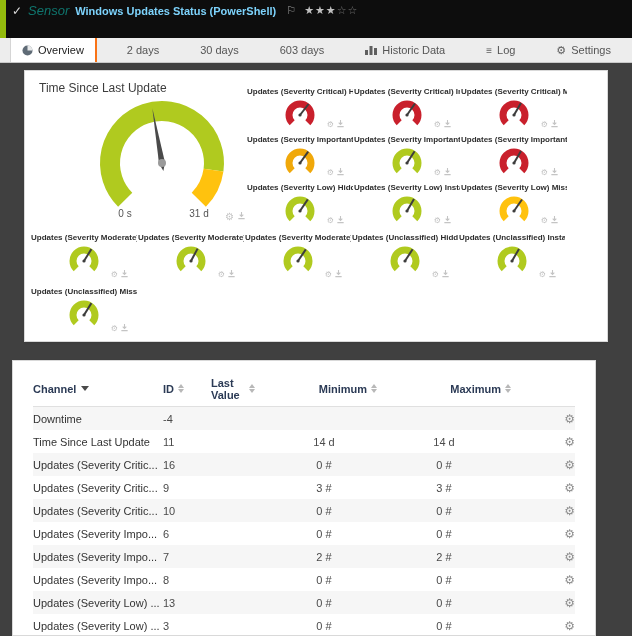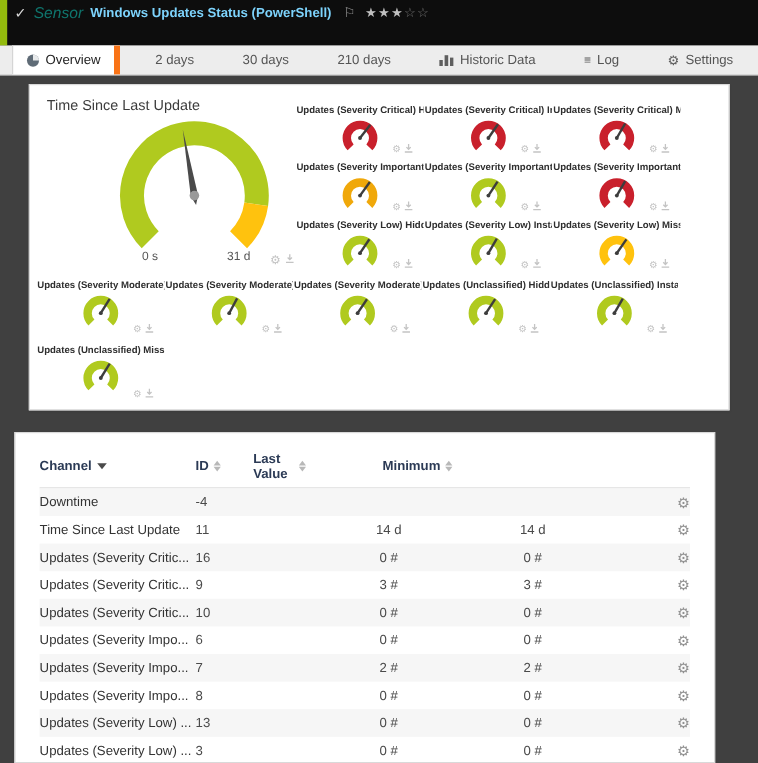--- a/index.html
+++ b/index.html
@@ -17,21 +17,21 @@
   .h-stars { font-size:11px; letter-spacing:1px; margin-left:2px; }
   .h-stars .full { color:#c0c0c0; }
   .h-stars .empty { color:#6f6f6f; }
   .h-status { position:absolute; left:28px; top:20px; color:#f2f2f2; font-size:10px;margin-top:28px; }
 
   
   .tabbar { position:absolute; top:38px; left:0; right:0; height:25px; background:#ededed;
             border-bottom:1px solid #c9c9c9; display:flex; align-items:stretch;
             justify-content:space-between; padding:0 10px; }
   .tab { display:flex; align-items:center; gap:5px; padding:0 11px; font-size:11px; color:#555; cursor:pointer; }
-  .tab.active { background:#ffffff; color:#222; border-left:1px solid #d5d5d5; border-right:5px solid #f97316; }
+  .tab.active { background:#ffffff; color:#222; border-left:1px solid #d5d5d5; border-right:2px solid #f97316; }
   .tab .ticon { display:inline-flex; align-items:center; }
 
   
   .content { position:absolute; top:63px; left:0; right:0; bottom:0; background:#404040; }
   .panel { position:absolute; background:#ffffff; border:1px solid #d9d9d9; box-shadow:0 1px 2px rgba(0,0,0,0.08); }
   .panel-gauges { left:24px; top:7px; width:584px; height:272px; }
   .panel-table  { left:12px; top:297px; width:584px; height:276px; }
 
   
   .mg-block { position:absolute; left:8px; top:8px; width:212px; height:224px; }
@@ -96,21 +96,21 @@
         </span>
         <span>Overview</span>
       </div>
       <div class="tab">
         <span>2 days</span>
       </div>
       <div class="tab">
         <span>30 days</span>
       </div>
       <div class="tab">
-        <span>210 days</span>
+        <span>603 days</span>
       </div>
       <div class="tab">
         <span class="ticon">
           <svg width="12" height="10" viewBox="0 0 12 10">
             <rect x="0" y="5" width="3" height="5" fill="#5f5f5f"></rect>
             <rect x="4.5" y="1" width="3" height="9" fill="#5f5f5f"></rect>
             <rect x="9" y="3" width="3" height="7" fill="#5f5f5f"></rect>
           </svg>
         </span>
         <span>Historic Data</span>
@@ -386,20 +386,27 @@
                 <i class="dn"></i>
               </span>
           </div>
           <div class="th num">
             <span>Minimum</span>
             <span class="sort">
                 <i class="up"></i>
                 <i class="dn"></i>
               </span>
           </div>
+          <div class="th num">
+            <span>Maximum</span>
+            <span class="sort">
+                <i class="up"></i>
+                <i class="dn"></i>
+              </span>
+          </div>
           <div class="th"></div>
         </div>
         <div id="table-body">
             <div class="trow">
               <div class="td ch">Downtime</div>
               <div class="td">-4</div>
               <div class="td"></div>
               <div class="td num"></div>
               <div class="td num"></div>
               <div class="td gear"><span>⚙</span></div>

